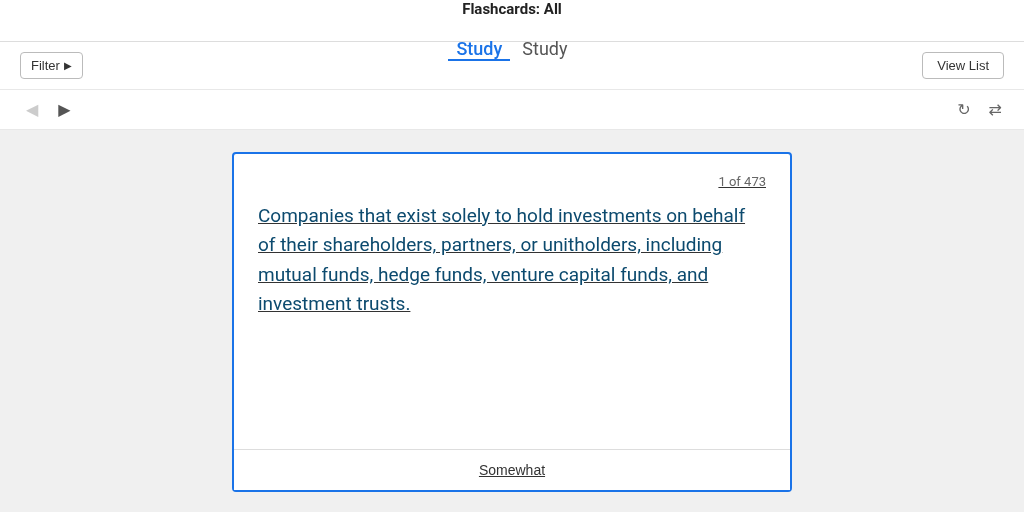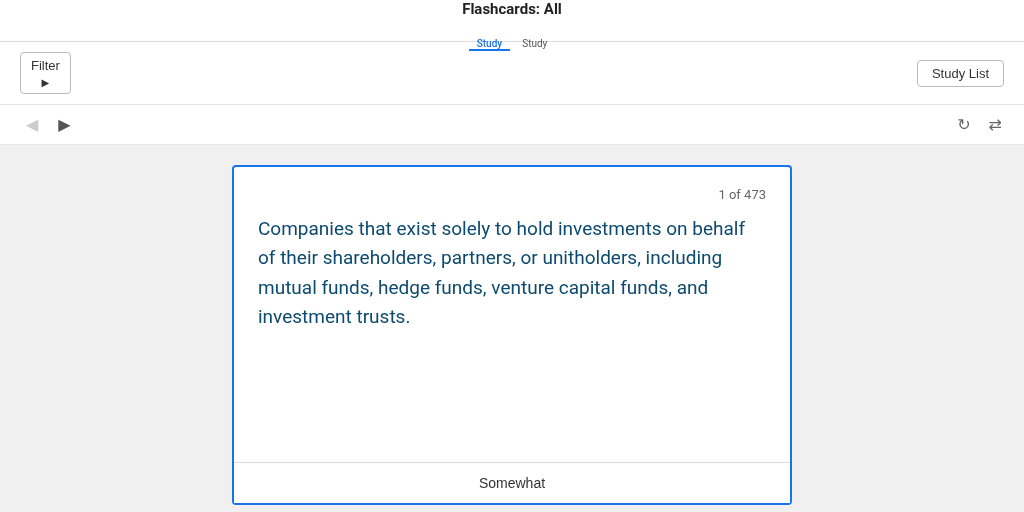--- a/index.html
+++ b/index.html
@@ -49,21 +49,21 @@
       gap: 4px;
       align-items: center;
       height: 100%;
     }
 
     .nav-tab {
       padding: 0 8px;
       height: 100%;
       display: flex;
       align-items: center;
-      font-size: 10px;
+      font-size: 18px;
       color: #555;
       cursor: pointer;
       border-bottom: 2px solid transparent;
       text-decoration: none;
     }
 
     .nav-tab.active {
       color: #1a73e8;
       border-bottom: 2px solid #1a73e8;
       font-weight: 500;
@@ -82,21 +82,20 @@
       display: flex;
       align-items: center;
       gap: 4px;
       border: 1px solid #bbb;
       background: #fff;
       padding: 5px 10px;
       border-radius: 4px;
       cursor: pointer;
       font-size: 13px;
       color: #333;
-      flex-direction: column;
     }
 
     .filter-btn .chevron {
       font-size: 10px;
     }
 
     .view-list-btn {
       border: 1px solid #bbb;
       background: #fff;
       padding: 5px 14px;
@@ -149,23 +148,24 @@
       color: #666;
       font-size: 16px;
       padding: 2px;
     }
 
     
     .main-content {
       flex: 1;
       display: flex;
       justify-content: center;
-      align-items: flex-start;
+      align-items: flex-end;
       padding: 20px;
       background: #f0f0f0;
+      text-decoration: underline;
     }
 
     
     .flashcard {
       background: #fff;
       border: 2px solid #1a73e8;
       border-radius: 4px;
       width: 560px;
       min-height: 340px;
       display: flex;
@@ -236,21 +236,21 @@
       <a class="nav-tab active">Study</a>
       <a class="nav-tab">Study</a>
     </nav>
   </div>
 
   <div class="toolbar">
     <button class="filter-btn">
       <span>Filter</span>
       <span class="chevron">▶</span>
     </button>
-    <button class="view-list-btn">Study List</button>
+    <button class="view-list-btn">View List</button>
   </div>
 
   <div class="nav-row">
     <div class="arrow-nav">
       <button class="arrow-btn" disabled="">
         <span>◀</span>
       </button>
       <button class="arrow-btn">
         <span>▶</span>
       </button>

